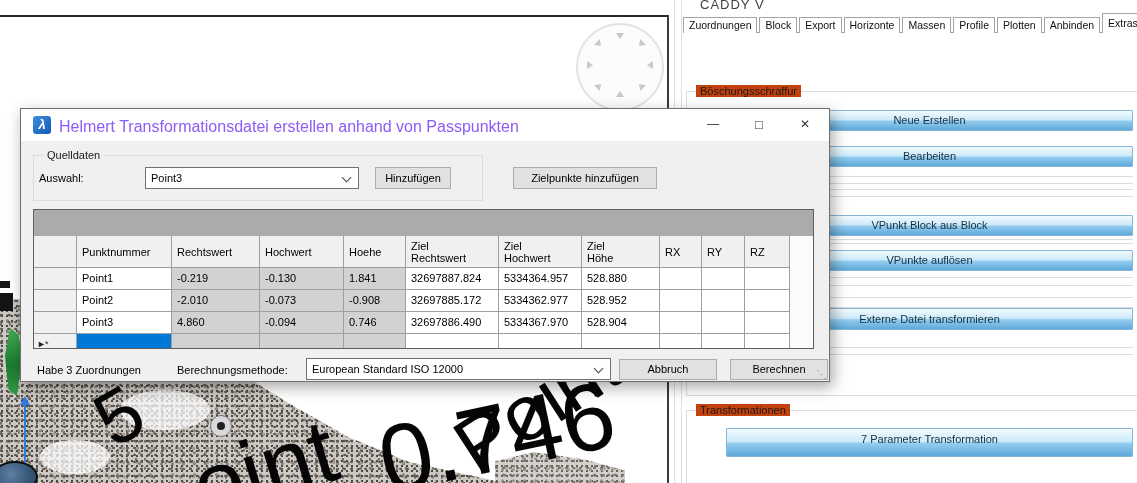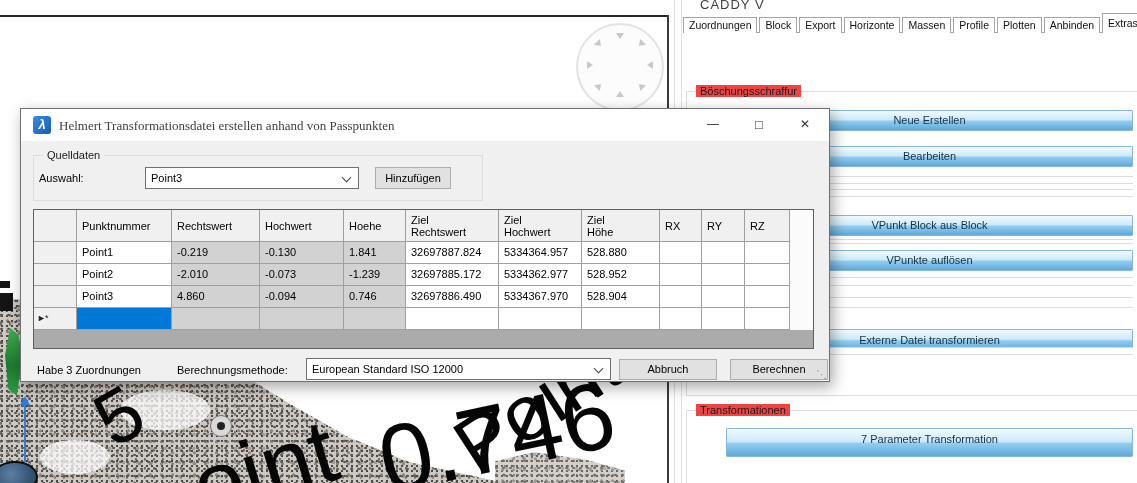--- a/index.html
+++ b/index.html
@@ -59,36 +59,36 @@
   #gutter2{position:absolute;left:681px;top:0;width:1px;height:483px;background:#e0e0e0;}
   #panel-title{position:absolute;left:700px;top:-3px;font-size:13px;color:#3f3f3f;letter-spacing:1px;}
 
   #tabline{position:absolute;left:683px;top:32px;right:0;height:1px;background:#a5a5a5;}
   #tabs{position:absolute;left:683px;top:13px;height:20px;display:flex;align-items:flex-end;z-index:2;}
   .tab{height:15px;padding:0 5px;background:#fff;border:1px solid #a5a5a5;border-bottom:none;
        margin-right:2px;font-size:10.5px;line-height:15px;color:#111;white-space:nowrap;}
   .tab.active{height:19px;line-height:19px;background:#fff;position:relative;z-index:3;}
 
   .grp{position:absolute;border:1px solid #d9dee3;background:transparent;}
-  .grp-label{position:absolute;top:-7px;left:9px;background:#ef4444;padding:0 4px;color:#1a1a1a;font-size:11px;}
+  .grp-label{position:absolute;top:-7px;left:9px;background:#c2410c;padding:0 4px;color:#1a1a1a;font-size:11px;}
 
   .bluebtn{position:absolute;left:726px;width:407px;height:21px;box-sizing:border-box;
     border:1px solid #86b7d8;border-radius:1px;color:#16303f;font-size:11px;text-align:center;line-height:19px;
     background:linear-gradient(180deg,#f2fafe 0%,#cdeafa 46%,#93ccef 54%,#5fa9da 100%);}
   .empty-row{position:absolute;left:726px;width:407px;background:#fff;border-top:1px solid #dcdcdc;
     border-bottom:1px solid #dcdcdc;box-sizing:border-box;}
 
   
   #dialog{position:absolute;left:20px;top:108px;width:810px;height:274px;background:#f0f0f0;
     border:1px solid #6f6f6f;box-shadow:3px 5px 14px rgba(0,0,0,.35);z-index:10;box-sizing:border-box;}
   #dlg-titlebar{position:absolute;left:0;top:0;right:0;height:31px;background:#fff;border-bottom:1px solid #fff;}
   #dlg-icon{position:absolute;left:12px;top:7px;width:18px;height:18px;border-radius:3px;
     background:linear-gradient(135deg,#3b8de0,#155bb5);color:#fff;font-size:13px;font-style:italic;
     text-align:center;line-height:18px;font-weight:bold;}
-  #dlg-title{position:absolute;left:38px;top:9px;font-size:13px;color:#404040;white-space:nowrap;font-family:Liberation Serif, serif;}
+  #dlg-title{position:absolute;left:38px;top:9px;font-size:16px;color:#8b5cf6;white-space:nowrap;}
   #dlg-controls{position:absolute;right:1px;top:1px;display:flex;}
   .wctl{width:46px;height:29px;text-align:center;line-height:29px;font-size:12px;color:#333;}
 
   .groupbox{position:absolute;border:1px solid #dcdcdc;}
   .groupbox .grp-label{background:#f0f0f0;}
 
   .label{position:absolute;font-size:11px;color:#000;white-space:nowrap;}
 
   .combo{position:absolute;background:#fff;border:1px solid #707070;box-sizing:border-box;height:22px;
          font-size:11px;line-height:20px;padding-left:5px;color:#000;}
@@ -97,21 +97,21 @@
 
   .stdbtn{position:absolute;background:#e1e1e1;border:1px solid #adadad;box-sizing:border-box;
           font-size:11px;text-align:center;color:#000;}
 
   
   #grid{position:absolute;left:12px;top:100px;width:781px;height:140px;background:#ababab;
         border:1px solid #5f5f5f;box-sizing:border-box;overflow:hidden;}
   .grow{display:flex;width:100%;}
   .cell{box-sizing:border-box;border-right:1px solid #9f9f9f;border-bottom:1px solid #9f9f9f;
         padding-left:5px;overflow:hidden;white-space:nowrap;}
-  .hcell{background:#f0f0f0;height:32px;display:flex;align-items:center;white-space:pre-line;line-height:12px;}
+  .hcell{background:#f0f0f0;height:32px;display:flex;align-items:center;white-space:pre-line;line-height:12px;margin-top:26px;}
   .dcell{height:22px;line-height:21px;background:#fff;}
   .sel{background:#f0f0f0;}
   .gray{background:#d2d2d2;}
   .bluecell{background:#0078d7;}
   .c0{width:43px;}.c1{width:95px;}.c2{width:88px;}.c3{width:84px;}.c4{width:62px;}
   .c5{width:93px;}.c6{width:83px;}.c7{width:78px;}.c8{width:42px;}.c9{width:43px;}.c10{width:45px;}
   .cfill{flex:1;border-right:none;background:#fbfbfb;border-bottom:none;}
   .newmark{font-size:9px;color:#222;padding-left:3px;letter-spacing:-1px;}
 
   #grip{position:absolute;right:2px;bottom:0;color:#9a9a9a;font-size:11px;}
@@ -182,21 +182,21 @@
 
   <div class="bluebtn" style="top:110px;">Neue Erstellen</div>
   <div class="bluebtn" style="top:146px;">Bearbeiten</div>
   <div class="empty-row" style="top:176px;height:8px;"></div>
   <div class="empty-row" style="top:189px;height:8px;"></div>
   <div class="bluebtn" style="top:215px;">VPunkt Block aus Block</div>
   <div class="empty-row" style="top:239px;height:5px;"></div>
   <div class="bluebtn" style="top:250px;">VPunkte auflösen</div>
   <div class="empty-row" style="top:277px;height:9px;"></div>
   <div class="empty-row" style="top:297px;height:11px;"></div>
-  <div class="bluebtn" style="top:329px;height:22px;line-height:20px;">Externe Datei transformieren</div>
+  <div class="bluebtn" style="top:308px;height:22px;line-height:20px;">Externe Datei transformieren</div>
   <div class="empty-row" style="top:347px;height:8px;"></div>
 
   <div class="grp" style="left:686px;top:410px;width:470px;height:80px;">
     <span class="grp-label">Transformationen</span>
   </div>
   <div class="bluebtn" style="top:428px;height:29px;line-height:20px;">7 Parameter Transformation</div>
 
   <div id="dialog">
     <div id="dlg-titlebar">
       <div id="dlg-icon">λ</div>
@@ -211,20 +211,21 @@
     <div class="groupbox" style="left:12px;top:46px;width:448px;height:44px;">
       <span class="grp-label">Quelldaten</span>
     </div>
     <div class="label" style="left:18px;top:63px;">Auswahl:</div>
 
     <div class="combo" style="left:124px;top:58px;width:214px;">
       <span>Point3</span>
       <span class="chev"></span>
     </div>
     <div class="stdbtn" style="left:354px;top:58px;width:76px;height:22px;line-height:20px;">Hinzufügen</div>
+    <div class="stdbtn" style="left:492px;top:58px;width:144px;height:22px;line-height:20px;">Zielpunkte hinzufügen</div>
 
     <div id="grid">
       <div class="grow">
         <div class="cell hcell c0"></div>
         <div class="cell hcell c1">Punktnummer</div>
         <div class="cell hcell c2">Rechtswert</div>
         <div class="cell hcell c3">Hochwert</div>
         <div class="cell hcell c4">Hoehe</div>
         <div class="cell hcell c5">Ziel
 Rechtswert</div>
@@ -251,21 +252,21 @@
         <div class="cell dcell c9"></div>
         <div class="cell dcell c10"></div>
         <div class="cell dcell cfill"></div>
       </div>
 
       <div class="grow">
         <div class="cell dcell sel c0"></div>
         <div class="cell dcell c1">Point2</div>
         <div class="cell dcell gray c2">-2.010</div>
         <div class="cell dcell gray c3">-0.073</div>
-        <div class="cell dcell gray c4">-1.239</div>
+        <div class="cell dcell gray c4">-0.908</div>
         <div class="cell dcell c5">32697885.172</div>
         <div class="cell dcell c6">5334362.977</div>
         <div class="cell dcell c7">528.952</div>
         <div class="cell dcell c8"></div>
         <div class="cell dcell c9"></div>
         <div class="cell dcell c10"></div>
         <div class="cell dcell cfill"></div>
       </div>
 
       <div class="grow">

